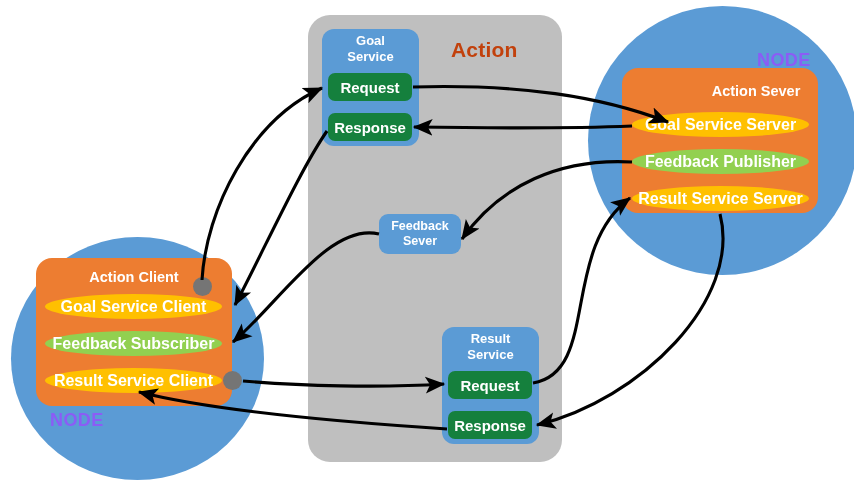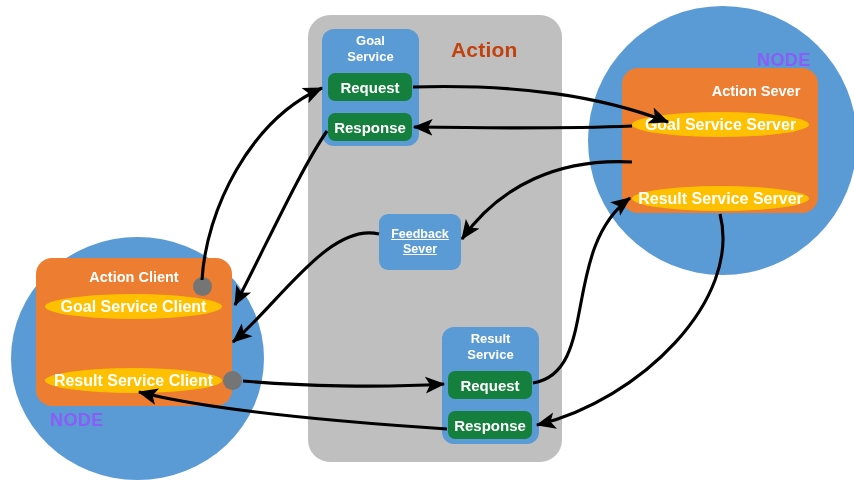--- a/index.html
+++ b/index.html
@@ -130,40 +130,42 @@
   <div class="action-panel" style="left:308px;top:15px;width:254px;height:447px;"></div>
   <div class="action-title" style="left:451px;top:38px;">Action</div>
 
   <div class="node-circle" style="left:588px;top:6px;width:269px;height:269px;"></div>
   <div class="node-label" style="left:757px;top:50px;">NODE</div>
 
   <div class="orange-box" style="left:622px;top:68px;width:196px;height:145px;"></div>
   <div class="orange-title" style="left:658px;top:83px;width:196px;">Action Sever</div>
 
   <div class="pill yellow" style="left:632px;top:112px;width:177px;height:25px;">Goal Service Server</div>
+  <div class="pill green" style="left:632px;top:149px;width:177px;height:25px;">Feedback Publisher</div>
   <div class="pill yellow" style="left:632px;top:186px;width:177px;height:25px;">Result Service Server</div>
 
   <div class="node-circle" style="left:11px;top:237px;width:253px;height:243px;"></div>
   <div class="node-label" style="left:50px;top:410px;">NODE</div>
 
   <div class="orange-box" style="left:36px;top:258px;width:196px;height:148px;"></div>
   <div class="orange-title" style="left:36px;top:269px;width:196px;">Action Client</div>
 
   <div class="pill yellow" style="left:45px;top:294px;width:177px;height:25px;">Goal Service Client</div>
+  <div class="pill green" style="left:45px;top:331px;width:177px;height:25px;">Feedback Subscriber</div>
   <div class="pill yellow" style="left:45px;top:368px;width:177px;height:25px;">Result Service Client</div>
 
   <div class="svc-card" style="left:322px;top:29px;width:97px;height:117px;"></div>
   <div class="svc-title" style="left:322px;top:33px;width:97px;">
     <span>Goal</span><br>
     <span>Service</span>
   </div>
   <div class="msg-box" style="left:328px;top:73px;width:84px;height:28px;">Request</div>
   <div class="msg-box" style="left:328px;top:113px;width:84px;height:28px;">Response</div>
 
-  <div class="topic-card" style="left:379px;top:214px;width:82px;height:56px;text-decoration:underline;">
+  <div class="topic-card" style="left:379px;top:214px;width:82px;height:40px;">
     <div>
       <span>Feedback</span><br>
       <span>Sever</span>
     </div>
   </div>
 
   <div class="svc-card" style="left:442px;top:327px;width:97px;height:117px;"></div>
   <div class="svc-title" style="left:442px;top:331px;width:97px;">
     <span>Result</span><br>
     <span>Service</span>

